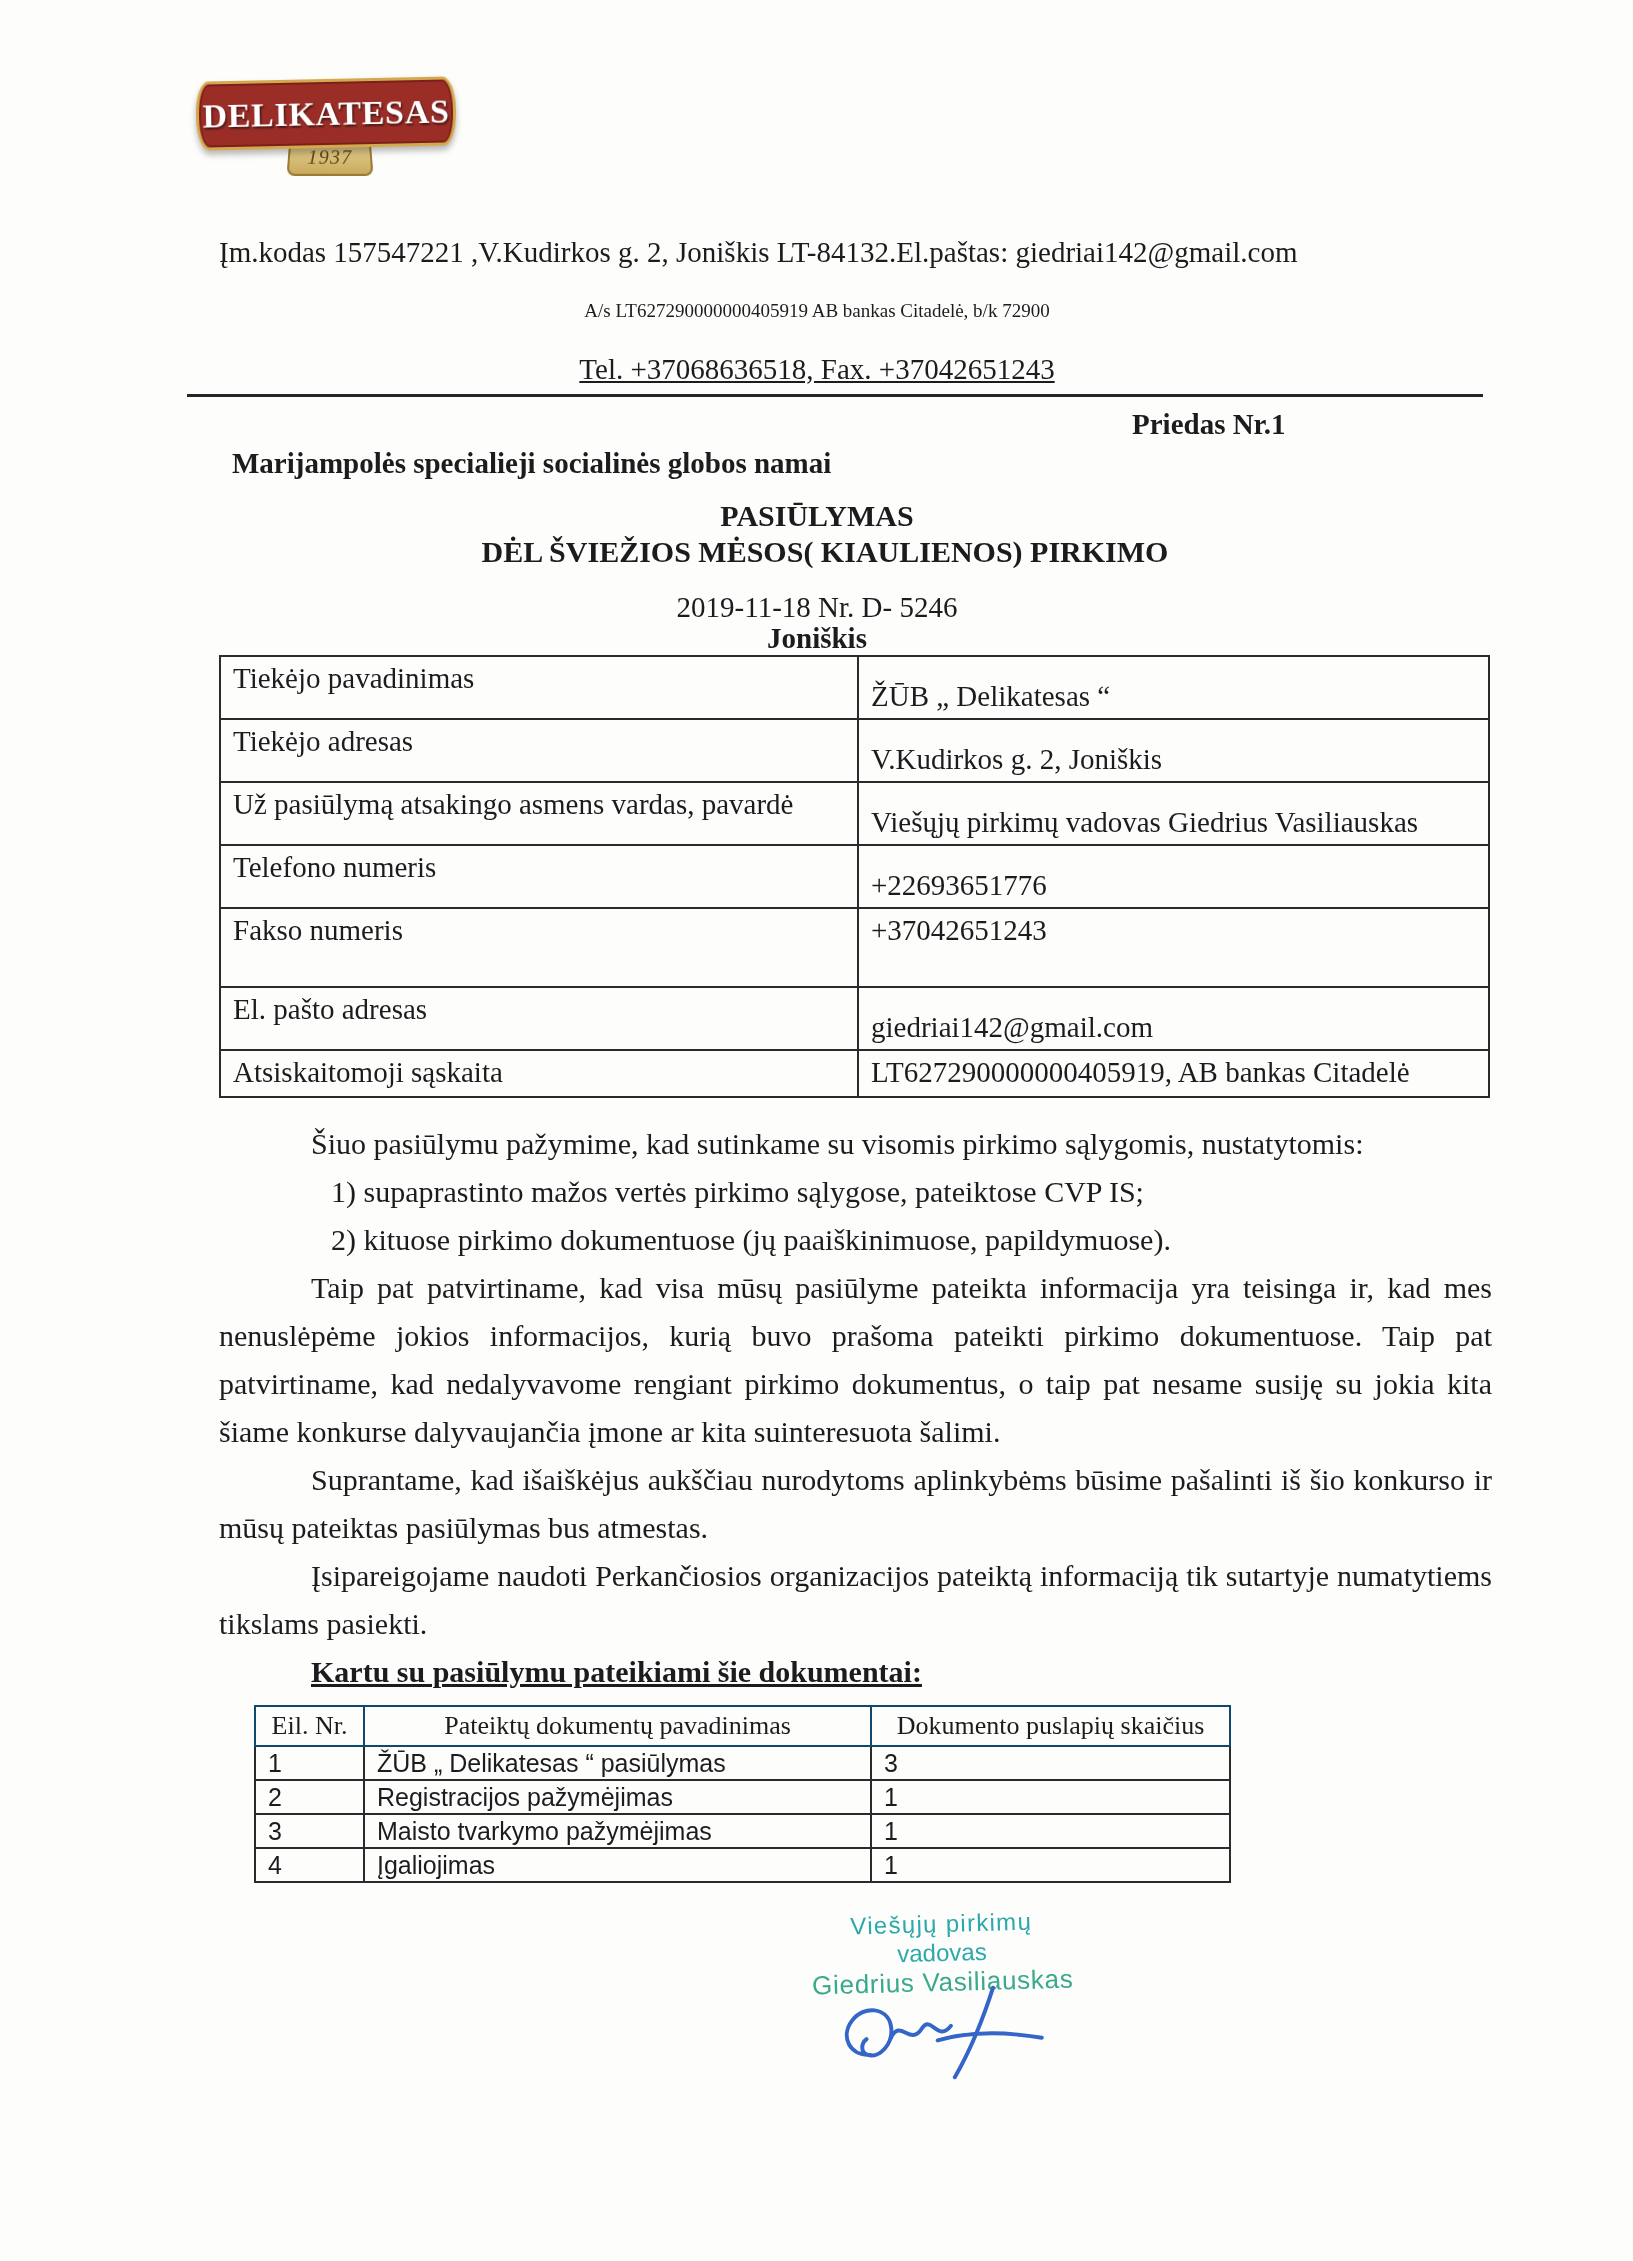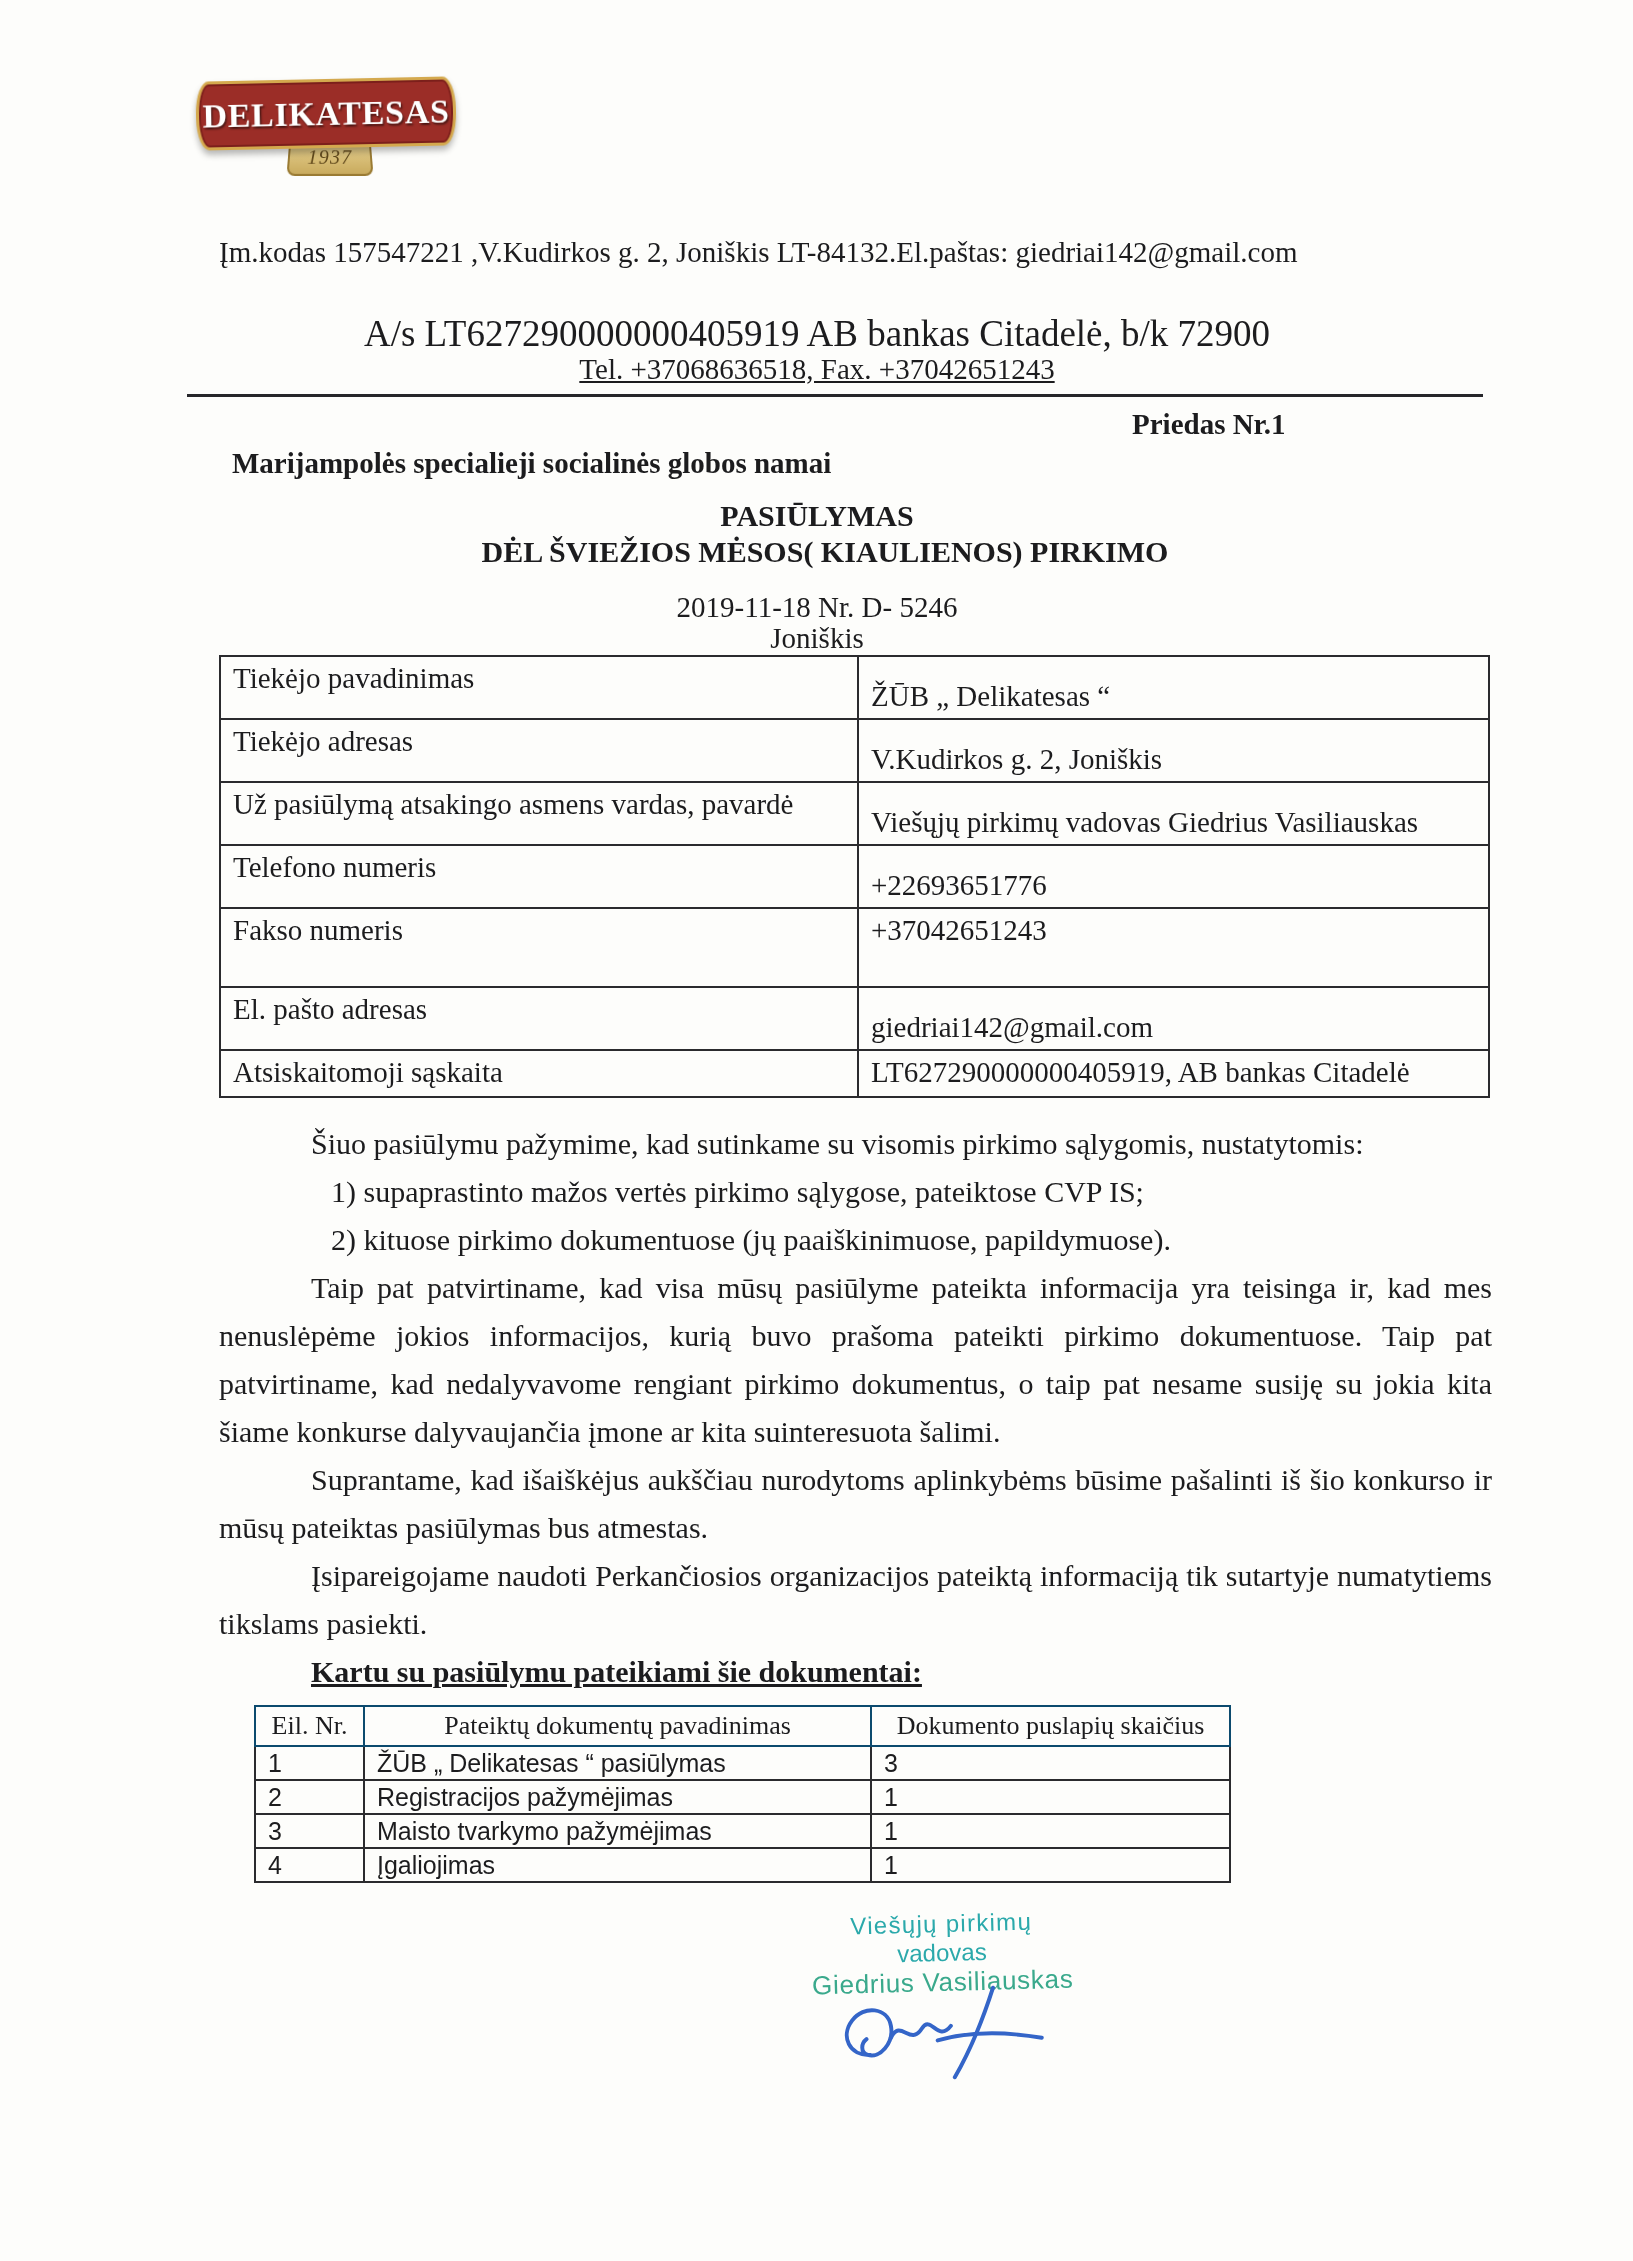--- a/index.html
+++ b/index.html
@@ -34,31 +34,31 @@
     background:linear-gradient(#e9d494, #c9ab5e);
     border:2px solid #9a7b33; border-radius:0 0 8px 8px;
     transform:perspective(145px) rotateX(16deg);
     display:flex; align-items:center; justify-content:center;
     z-index:1;
   }
   .logo-ribbon span { font-size:20px; color:#5f471a; font-style:italic; letter-spacing:1.3px; }
 
   
   .lh1 { position:absolute; left:219px; top:236px; font-size:29px; }
-  .lh2 { position:absolute; left:0; width:1634px; top:312px; text-align:center; font-size:37px; }
+  .lh2 { position:absolute; left:0; width:1634px; top:300px; text-align:center; font-size:19px; }
   .lh3 { position:absolute; left:0; width:1634px; top:353px; text-align:center; font-size:29px; text-decoration:underline; }
   .lh-rule { position:absolute; left:187px; top:394px; width:1296px; height:2.6px; background:#26262a; }
 
   .annex { position:absolute; left:1132px; top:408px; font-size:29px; font-weight:bold; }
   .recipient { position:absolute; left:232px; top:447px; font-size:29px; font-weight:bold; }
 
   .title1 { position:absolute; left:0; width:1634px; top:499px; text-align:center; font-weight:bold; font-size:30px; }
   .title2 { position:absolute; left:8px; width:1634px; top:535px; text-align:center; font-weight:bold; font-size:30px; }
   .dateline { position:absolute; left:0; width:1634px; top:591px; text-align:center; font-size:29px; }
-  .place { position:absolute; left:0; width:1634px; top:622px; text-align:center; font-size:29px; }
+  .place { position:absolute; left:0; width:1634px; top:622px; text-align:center; font-size:29px;font-weight:bold; }
 
   
   .info-table {
     position:absolute; left:219px; top:655px; width:1271px;
     border-collapse:collapse; table-layout:fixed; font-size:29px;
   }
   .info-table col.c1 { width:638px; }
   .info-table td { border:2px solid #2b2b2e; padding:5.3px 12px; }
   .info-table td.lbl { vertical-align:top; }
   .info-table td.v-bottom { vertical-align:bottom;border-radius:14px; }

